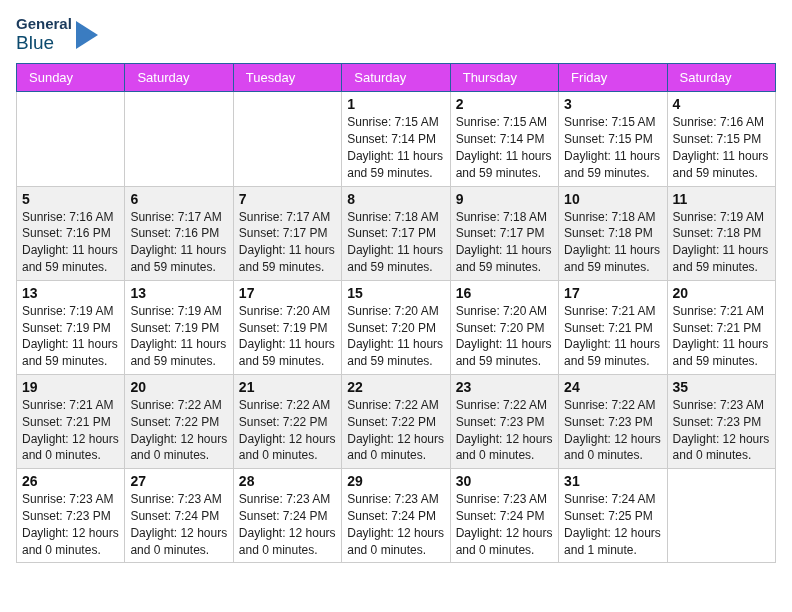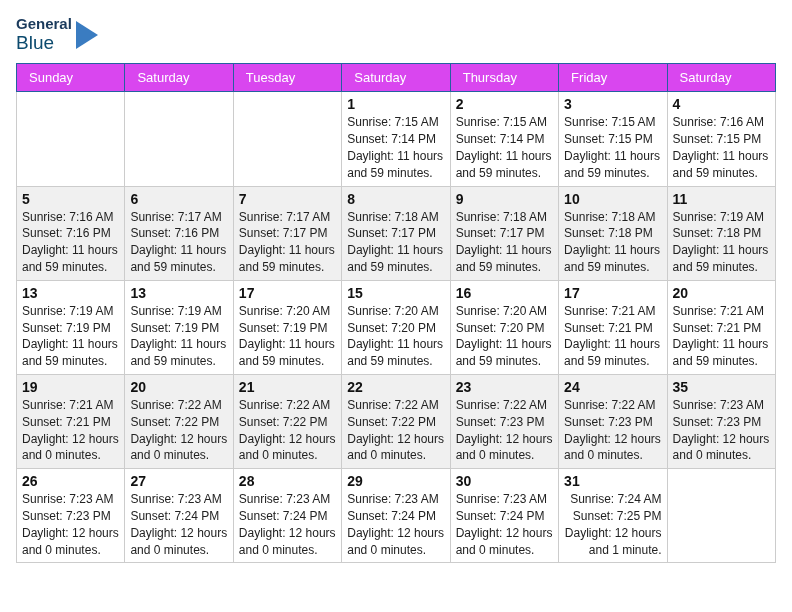--- a/index.html
+++ b/index.html
@@ -330,21 +330,21 @@
         </td>
         <td>
           <div class="day-number">30</div>
           <div class="day-info" style="white-space: pre-line;">Sunrise: 7:23 AM
 Sunset: 7:24 PM
 Daylight: 12 hours
 and 0 minutes.</div>
         </td>
         <td>
           <div class="day-number">31</div>
-          <div class="day-info" style="white-space: pre-line; text-align: right;">Sunrise: 7:24 AM
+          <div class="day-info" style="white-space: pre-line;">Sunrise: 7:24 AM
 Sunset: 7:25 PM
 Daylight: 12 hours
 and 1 minute.</div>
         </td>
         <td class="empty-cell"></td>
       </tr>
     </tbody>
 </table>
 
 </body></html>

